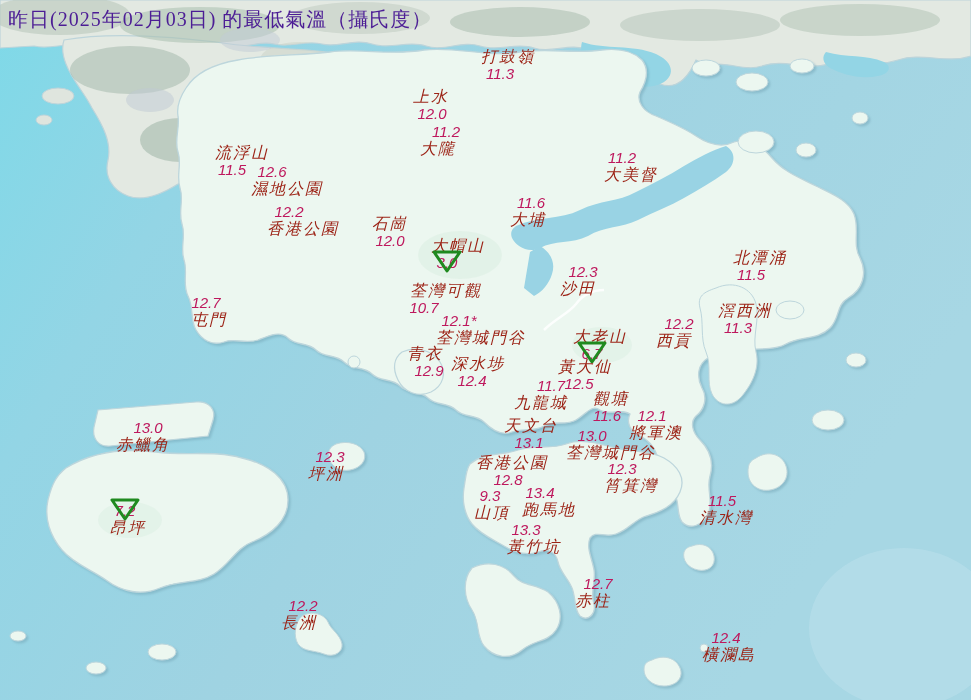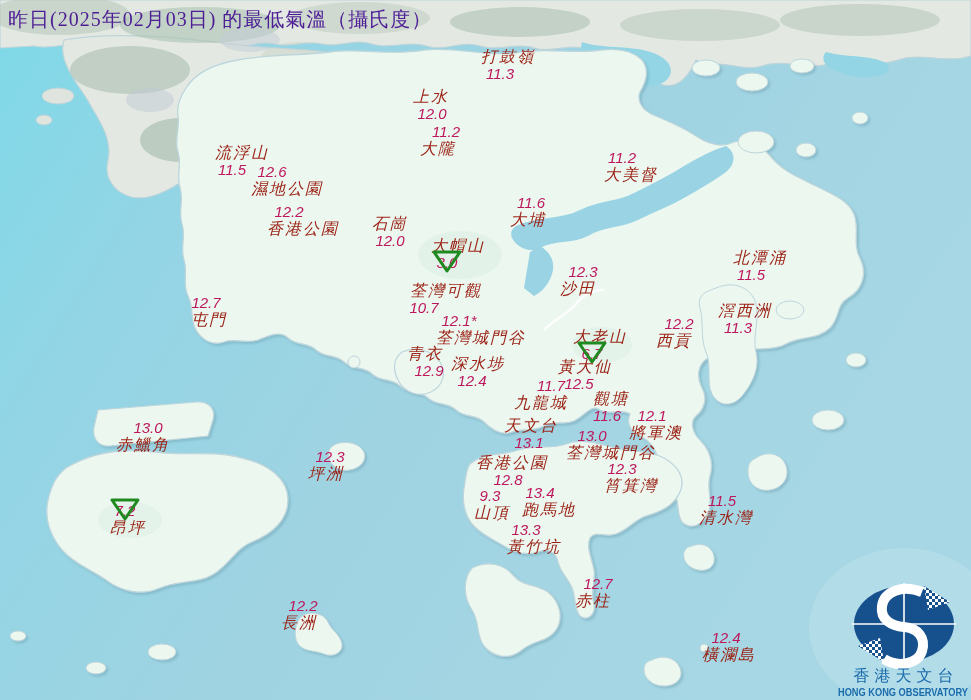--- a/index.html
+++ b/index.html
@@ -566,33 +566,14 @@
           <span class="s-val">12.4</span>
         </span>
       </div>
         <div class="line line-name">
         <span class="s-name">橫瀾島</span>
       </div>
 
     </div>
     </div>
 
-  <div class="hko-logo">
-    <svg width="135" height="140" viewBox="0 0 135 140">
-      <ellipse cx="68" cy="64" rx="50" ry="38" fill="#17518d"></ellipse>
-      <line x1="68" y1="23" x2="68" y2="105" stroke="#ffffff" stroke-width="1.6"></line>
-      <line x1="16" y1="64" x2="120" y2="64" stroke="#ffffff" stroke-width="1.6"></line>
-      <path d="M86,32 C66,24 48,32 46,46 C44,60 56,66 68,67 C82,68 90,78 86,91 C82,104 62,108 48,99" fill="none" stroke="#ffffff" stroke-width="10" stroke-linecap="butt"></path>
-      <polygon points="88,26 114,42 92,50" fill="url(#chk2)"></polygon>
-      <polygon points="48,102 22,86 44,78" fill="url(#chk2)"></polygon>
-      <defs>
-        <pattern id="chk2" width="6" height="6" patternUnits="userSpaceOnUse">
-          <rect width="6" height="6" fill="#17518d"></rect>
-          <rect width="3" height="3" fill="#ffffff"></rect>
-          <rect x="3" y="3" width="3" height="3" fill="#ffffff"></rect>
-        </pattern>
-      </defs>
-      <text x="70" y="121" text-anchor="middle" font-size="16" fill="#1a6bab" letter-spacing="5" font-family="DejaVu Serif, serif">香港天文台</text>
-      <text x="67" y="136" text-anchor="middle" font-size="10" font-weight="bold" fill="#1a6bab" font-family="Liberation Sans, sans-serif" textLength="130" lengthAdjust="spacingAndGlyphs">HONG KONG OBSERVATORY</text>
-    </svg>
-  </div>
 
 </div>
 
 </body></html>

